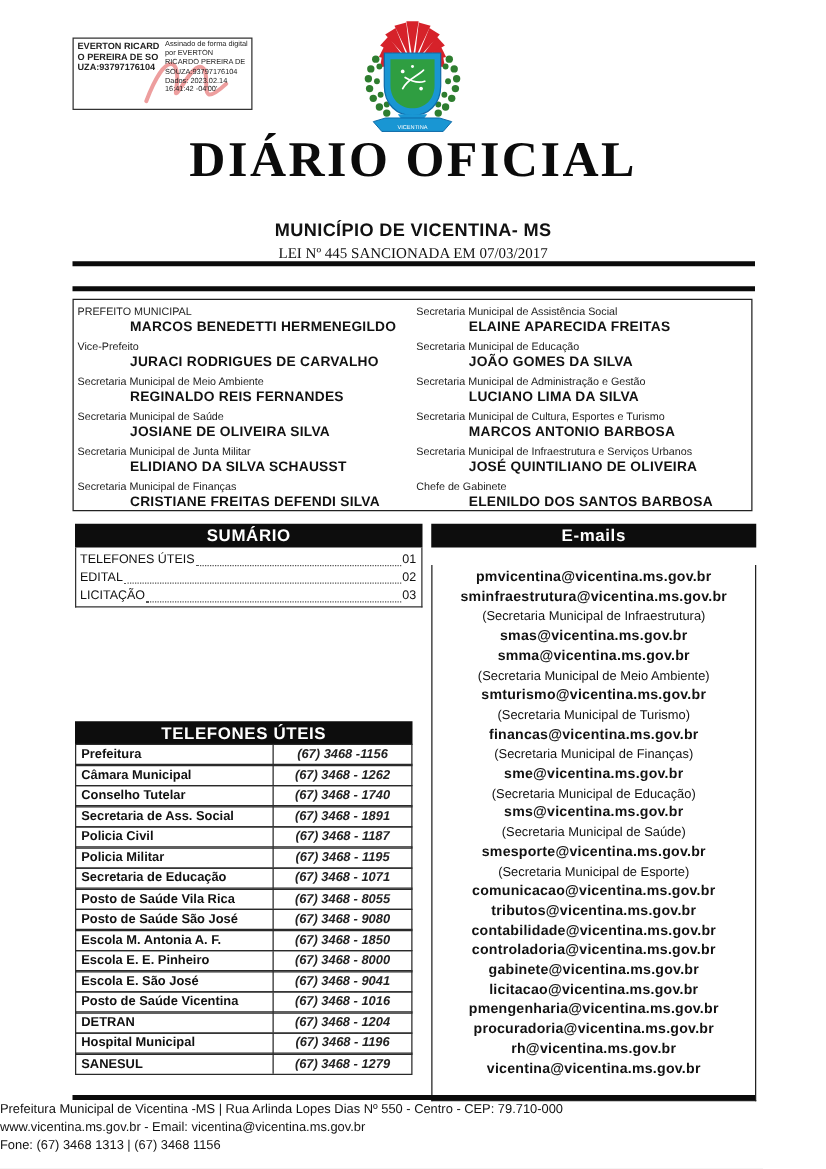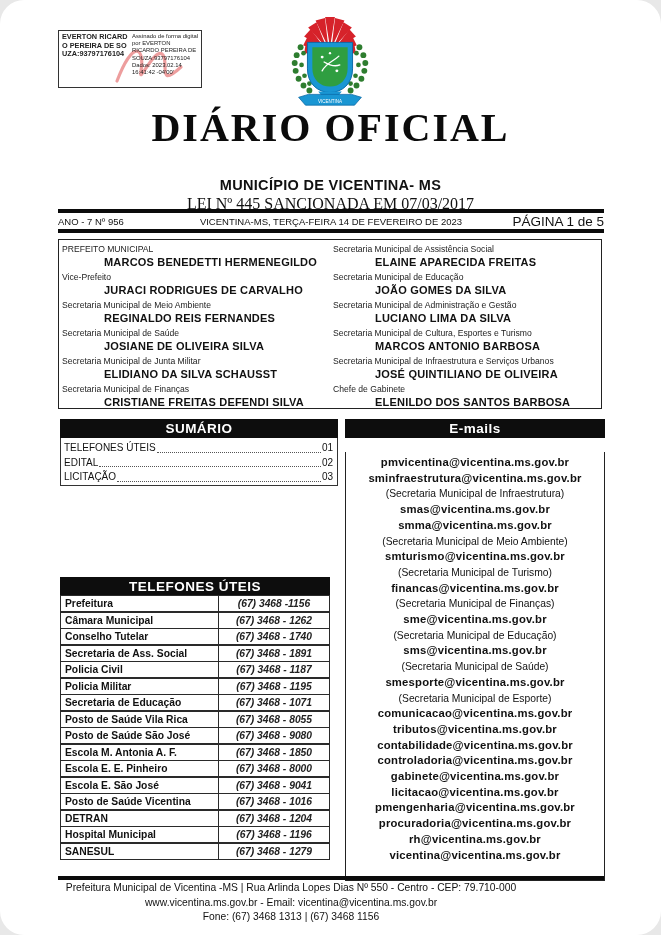--- a/index.html
+++ b/index.html
@@ -1,35 +1,35 @@
 <!DOCTYPE html>
 <html><head>
 <meta charset="utf-8">
 <style>
   html,body{margin:0;padding:0;background:#e8e8e8;}
   .page{position:relative;width:661px;height:935px;background:#ffffff;
-        font-family:"Liberation Sans",sans-serif;color:#111;overflow:hidden;margin:0 auto;border-radius:24px;}
+        font-family:"Liberation Sans",sans-serif;color:#111;overflow:hidden;margin:0 auto;}
   
   .sigbox{position:absolute;left:58px;top:30px;width:142px;height:56px;
           border:1px solid #333;display:flex;background:#fff;}
   .sig-left{width:66px;padding:2px 1px 0 3px;font-size:7.3px;line-height:8.6px;
             font-weight:bold;color:#222;word-break:break-all;}
   .sig-right{flex:1;padding:2px 2px 0 3px;font-size:5.9px;line-height:7.2px;
              color:#222;word-break:break-word;position:relative;z-index:1;}
   .sig-flourish{position:absolute;left:52px;top:6px;width:86px;height:62px;z-index:0;opacity:.55;}
   
   .crest{position:absolute;left:279px;top:13px;width:102px;height:100px;}
   
   .title{position:absolute;left:0;top:104px;width:661px;text-align:center;
          font-family:"Liberation Serif","DejaVu Serif",serif;font-weight:bold;
          font-size:40px;letter-spacing:2px;color:#0b0b0b;}
   .subtitle{position:absolute;left:0;top:177px;width:661px;text-align:center;
             font-size:14.5px;font-weight:bold;letter-spacing:.3px;}
   .lawline{position:absolute;left:0;top:195px;width:661px;text-align:center;
-           font-family:"Liberation Serif","DejaVu Serif",serif;font-size:16px;}
+           font-family:"Liberation Serif","DejaVu Serif",serif;font-size:12px;}
   .rule{position:absolute;left:58px;width:546px;background:#0b0b0b;}
   .rule-a{top:209px;height:4px;}
   .rule-b{top:229px;height:4px;}
   .rule-c{top:876px;height:3.5px;}
   .meta{position:absolute;left:58px;top:213px;width:546px;height:16px;
         display:flex;align-items:center;}
   .meta-edition{width:120px;font-size:9.5px;}
   .meta-date{flex:1;text-align:center;font-size:9.5px;}
   .meta-page{width:120px;text-align:right;font-size:13.5px;}
   
@@ -60,21 +60,21 @@
   .ph-num{flex:1;border-left:1.5px solid #2a2a2a;align-self:stretch;
           display:flex;align-items:center;justify-content:center;
           font-size:10.3px;font-style:italic;font-weight:bold;color:#222;}
   
   .mailbox{position:absolute;left:345px;top:452px;width:260px;height:429px;
            border:1.6px solid #222;border-top:none;box-sizing:border-box;
            padding-top:3px;text-align:center;}
   .mail-line{font-size:11.3px;font-weight:bold;line-height:15.7px;letter-spacing:.2px;}
   .dept-line{font-size:10.3px;font-weight:normal;line-height:15.7px;letter-spacing:0;}
   
-  .footer{position:absolute;left:0;top:881px;width:582px;text-align:center;
+  .footer{position:absolute;left:0;top:881px;width:582px;text-align:left;
           font-size:10.3px;line-height:14.6px;color:#111;}
 </style>
 </head>
 <body>
 
 <div class="page">
 
   <div class="sigbox">
     <svg class="sig-flourish" viewBox="0 0 86 62" xmlns="http://www.w3.org/2000/svg">
       <path d="M6 44 C22 2, 34 10, 30 34 C27 50, 44 8, 52 18 C58 26, 46 52, 70 30" fill="none" stroke="#e05050" stroke-width="3.2" stroke-linecap="round"></path>
@@ -139,25 +139,20 @@
       <path d="M20 85 l10 -3 h44 l10 3 l-7 8 h-50 Z" fill="#1996d3" stroke="#0d6aa8" stroke-width=".8"></path>
       <text x="52" y="91" text-anchor="middle" font-size="4.6" fill="#ffffff" font-family="Liberation Sans, sans-serif">VICENTINA</text>
     </g>
   </svg>
 
   <div class="title">DIÁRIO OFICIAL</div>
   <div class="subtitle">MUNICÍPIO DE VICENTINA- MS</div>
   <div class="lawline">LEI Nº 445 SANCIONADA EM 07/03/2017</div>
 
   <div class="rule rule-a"></div>
-  <div class="meta">
-    <div class="meta-edition">ANO - 7 Nº 956</div>
-    <div class="meta-date">VICENTINA-MS, TERÇA-FEIRA 14 DE FEVEREIRO DE 2023</div>
-    <div class="meta-page">PÁGINA 1 de 5</div>
-  </div>
   <div class="rule rule-b"></div>
 
   <div class="officials">
     <div class="off-col">
 
         <div>
           <div class="off-role">PREFEITO MUNICIPAL</div>
           <div class="off-name">MARCOS BENEDETTI HERMENEGILDO</div>
         </div>
 

